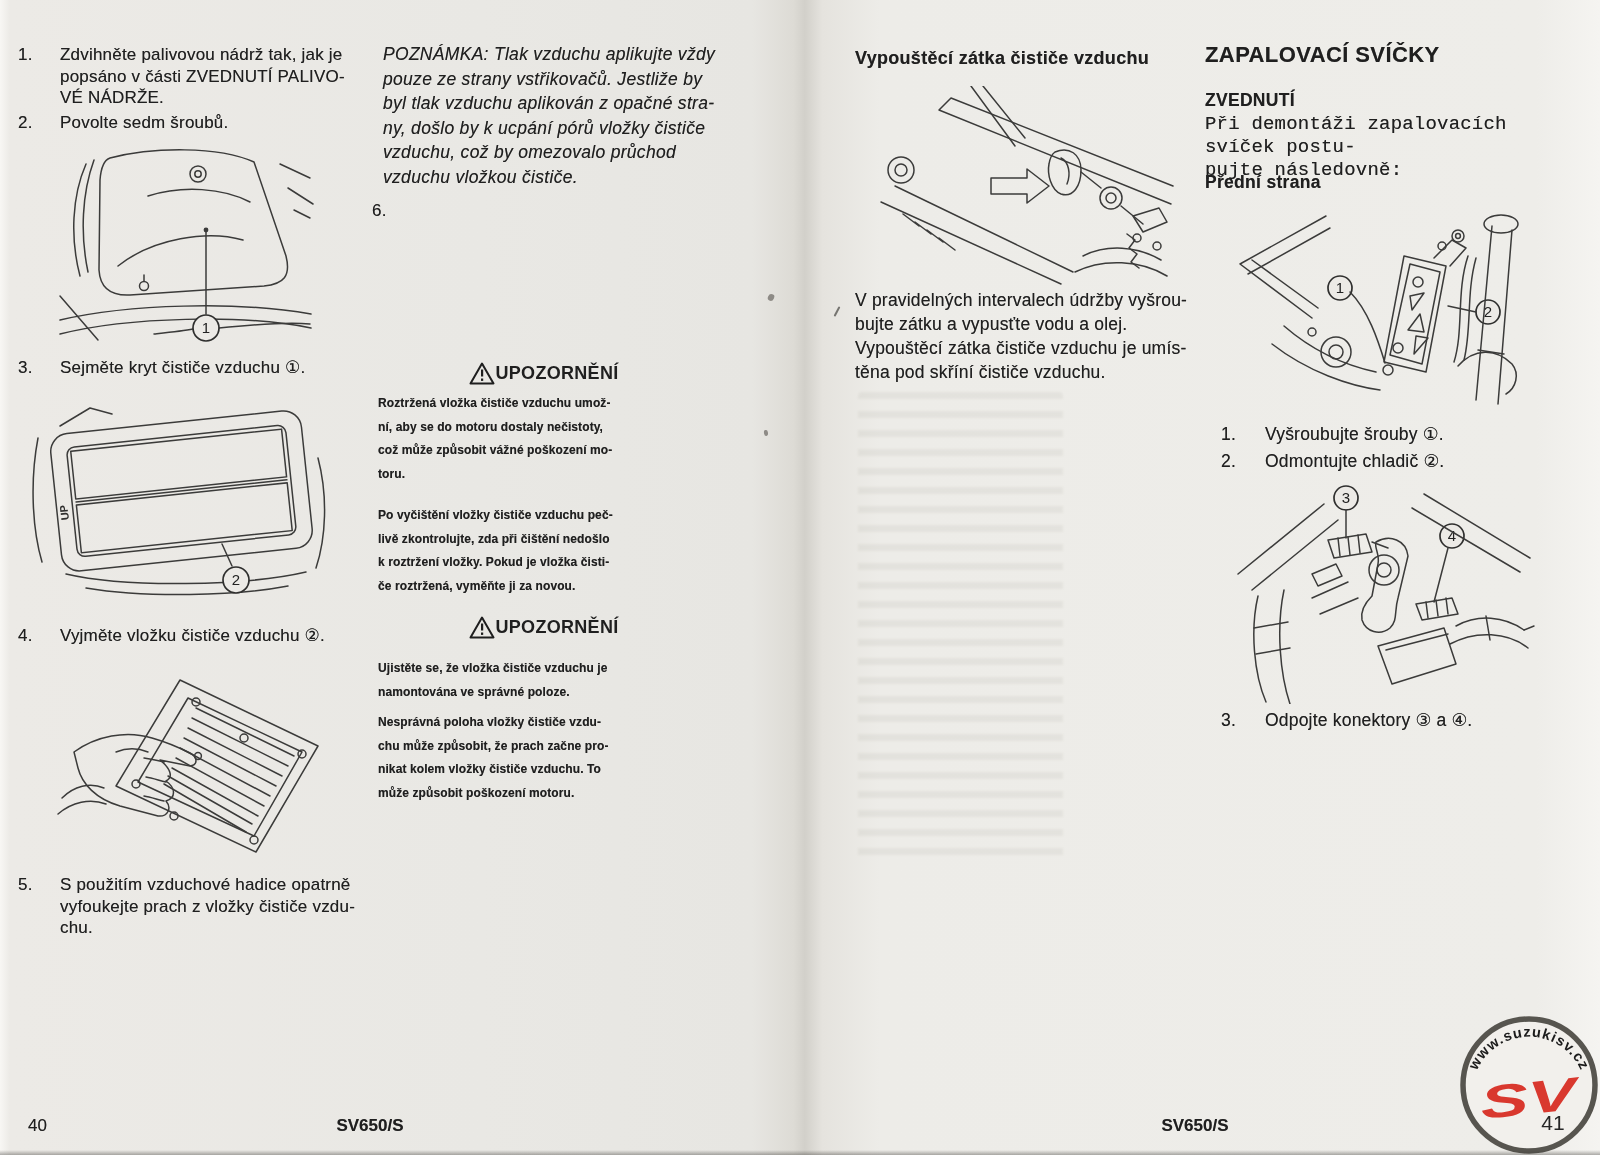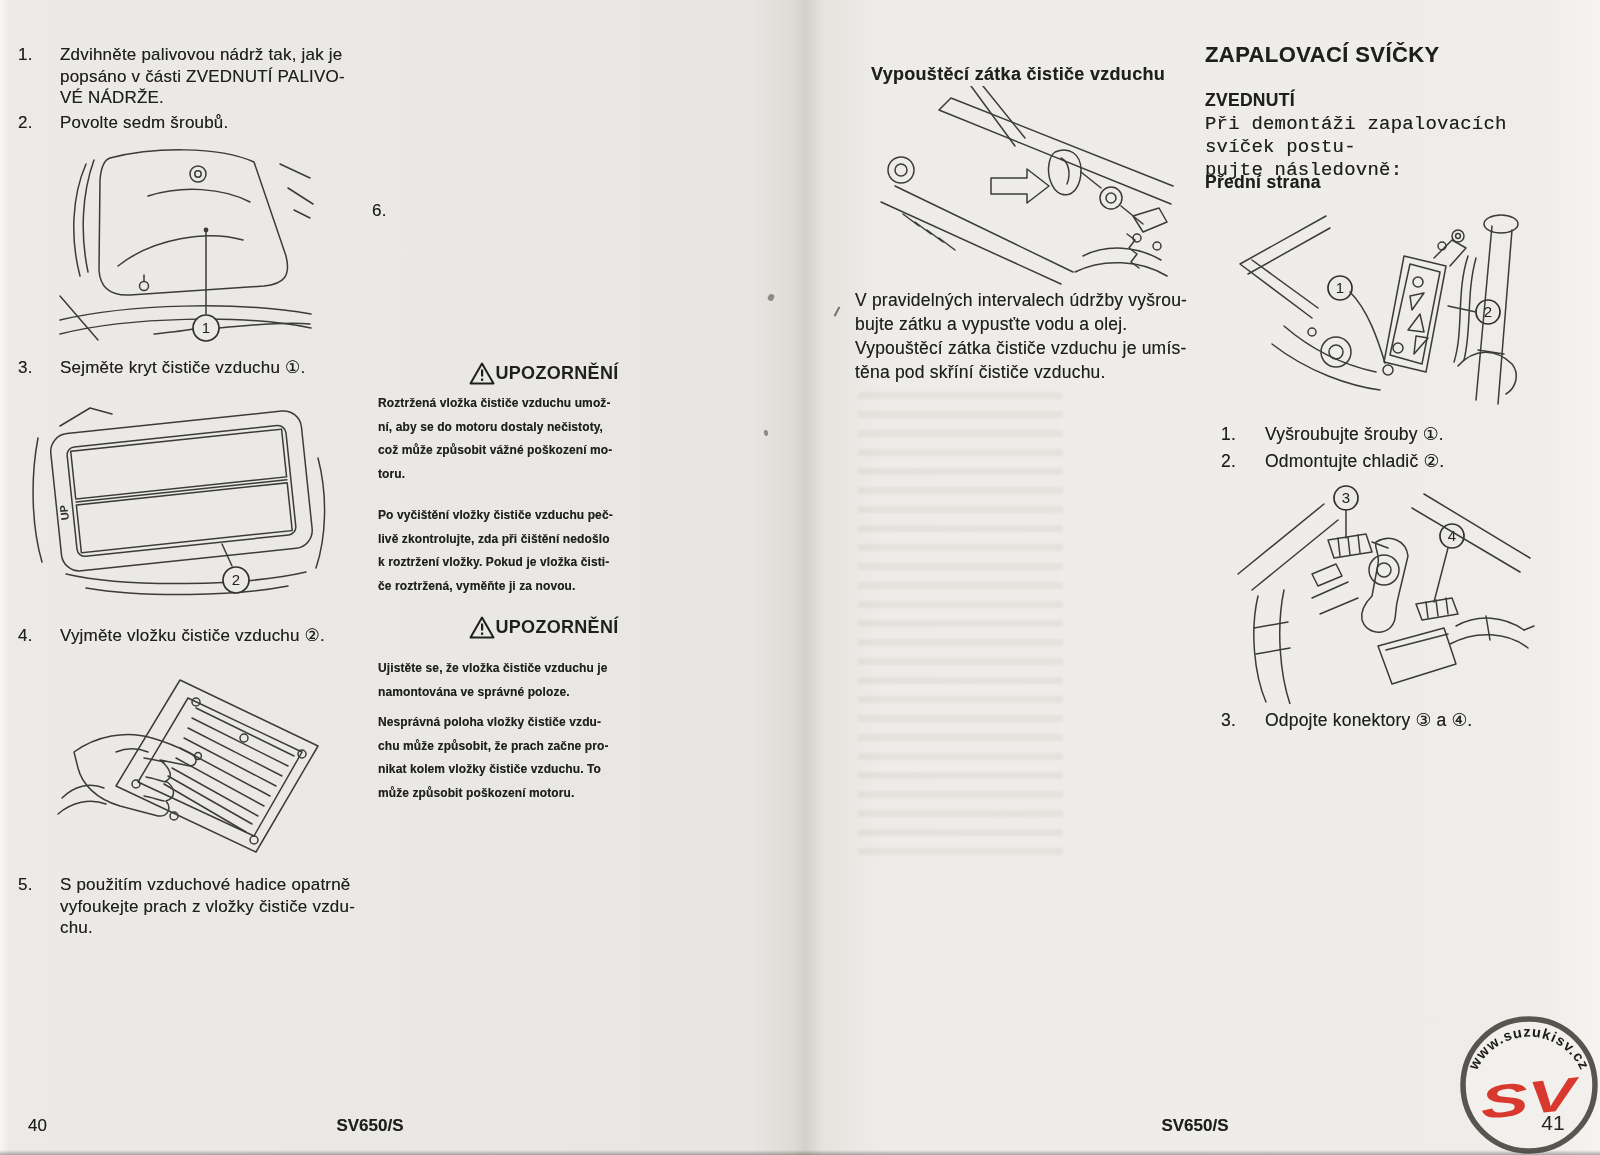--- a/index.html
+++ b/index.html
@@ -140,20 +140,26 @@
     </svg>
   </figure>
 
   <div class="abs step txt" style="left:18px;top:874px;width:345px;">
     <span class="num">5.</span>
     <span class="body lines">S použitím vzduchové hadice opatrně
 vyfoukejte prach z vložky čističe vzdu-
 chu.</span>
   </div>
 
+  <p class="abs note lines" style="left:383px;top:42px;width:336px;margin:0;">POZNÁMKA: Tlak vzduchu aplikujte vždy
+pouze ze strany vstřikovačů. Jestliže by
+byl tlak vzduchu aplikován z opačné stra-
+ny, došlo by k ucpání pórů vložky čističe
+vzduchu, což by omezovalo průchod
+vzduchu vložkou čističe.</p>
 
   <div class="abs step txt" style="left:372px;top:200px;width:345px;">
     <span class="num" style="flex-basis:45px;">6.</span>
   </div>
 
   <div class="abs" style="left:378px;top:362px;width:332px;">
     <div class="warn-head">
       <svg width="26" height="23" viewBox="0 0 26 23">
         <polygon points="13,1.5 24.5,21.5 1.5,21.5" fill="none" stroke="#1e1e1e" stroke-width="2" stroke-linejoin="round"></polygon>
         <rect x="12" y="7.5" width="2.2" height="7" fill="#1e1e1e"></rect>
@@ -183,21 +189,21 @@
     <p class="warn-body lines" style="margin:18px 0 0;">Ujistěte se, že vložka čističe vzduchu je
 namontována ve správné poloze.</p>
     <p class="warn-body lines" style="margin:7px 0 0;">Nesprávná poloha vložky čističe vzdu-
 chu může způsobit, že prach začne pro-
 nikat kolem vložky čističe vzduchu. To
 může způsobit poškození motoru.</p>
   </div>
 
   <div class="abs ghost" style="left:858px;top:392px;width:205px;height:470px;"></div>
 
-  <h3 class="abs h-bold" style="left:855px;top:48px;margin:16px;">Vypouštěcí zátka čističe vzduchu</h3>
+  <h3 class="abs h-bold" style="left:855px;top:48px;margin:0;">Vypouštěcí zátka čističe vzduchu</h3>
 
   <figure class="abs illus" style="left:875px;top:86px;">
     <svg width="302" height="200" viewBox="0 0 302 200">
       <circle cx="26" cy="84" r="13"></circle>
         <circle cx="26" cy="84" r="6"></circle>
       <path d="M64,24 L296,118 M76,12 L298,100 M64,24 L76,12"></path>
       <path d="M6,116 L186,198 M20,100 L198,186"></path>
       <path d="M28,128 L44,140 M40,136 L56,148 M52,144 L68,156 M64,152 L80,164"></path>
       <path d="M96,0 L140,60 M108,0 L150,52"></path>
       <polygon points="116,92 152,92 152,83 174,100 152,117 152,108 116,108"></polygon>

